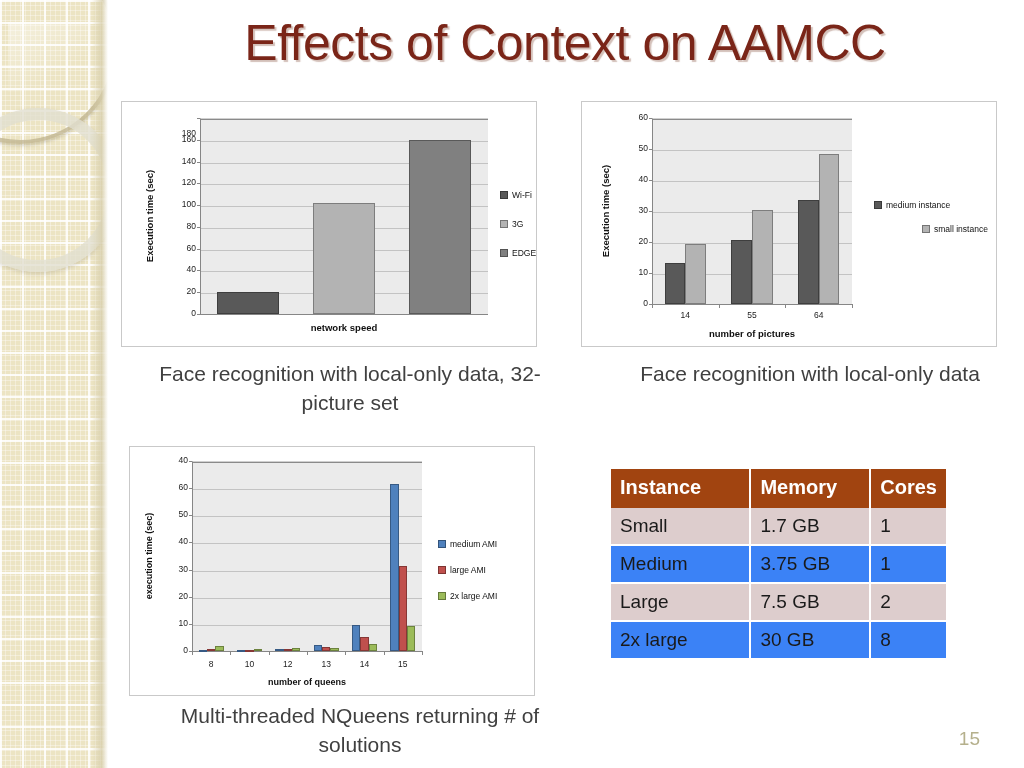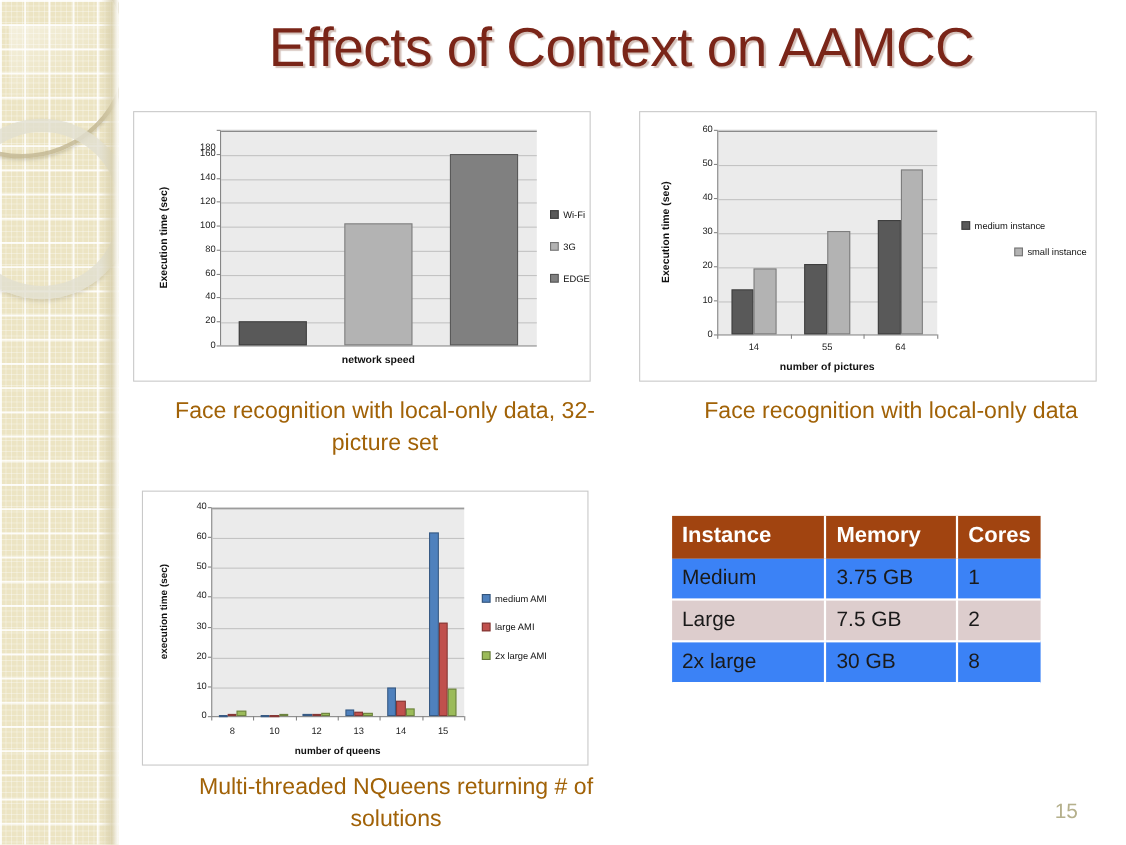--- a/index.html
+++ b/index.html
@@ -70,21 +70,21 @@
     position:absolute;font-size:10px;font-weight:bold;color:#111;
     transform:rotate(-90deg);transform-origin:left top;white-space:nowrap;
   }
   .bar{position:absolute;bottom:0;border:1px solid rgba(0,0,0,.30);box-sizing:border-box;}
   .legend{position:absolute;font-size:9.5px;color:#111;}
   .legrow{display:flex;align-items:center;margin-bottom:9px;white-space:nowrap;}
   .swatch{width:8px;height:8px;margin-right:4px;border:1px solid rgba(0,0,0,.35);box-sizing:border-box;flex:none;}
 
   
   .caption{
-    position:absolute;text-align:center;font-size:21px;color:#a16207;
+    position:absolute;text-align:center;font-size:21px;color:#404040;
     line-height:1.38;
   }
 
   
   .itable{position:absolute;left:611px;top:469px;width:335px;border-collapse:collapse;}
   .itable th{
     background:#a14410;color:#ffffff;font-size:20px;font-weight:bold;
     text-align:left;padding:8px 9px 10px 9px;vertical-align:top;
     border-right:2px solid #ffffff;line-height:1.05;
   }
@@ -309,20 +309,25 @@
 
 <table class="itable">
   <thead>
     <tr>
       <th class="col-a">Instance</th>
       <th class="col-b">Memory</th>
       <th class="col-c">Cores</th>
     </tr>
   </thead>
   <tbody id="itable-body">
+      <tr class="odd">
+        <td class="col-a">Small</td>
+        <td class="col-b">1.7 GB</td>
+        <td class="col-c">1</td>
+      </tr>
       <tr class="even">
         <td class="col-a">Medium</td>
         <td class="col-b">3.75 GB</td>
         <td class="col-c">1</td>
       </tr>
       <tr class="odd">
         <td class="col-a">Large</td>
         <td class="col-b">7.5 GB</td>
         <td class="col-c">2</td>
       </tr>

